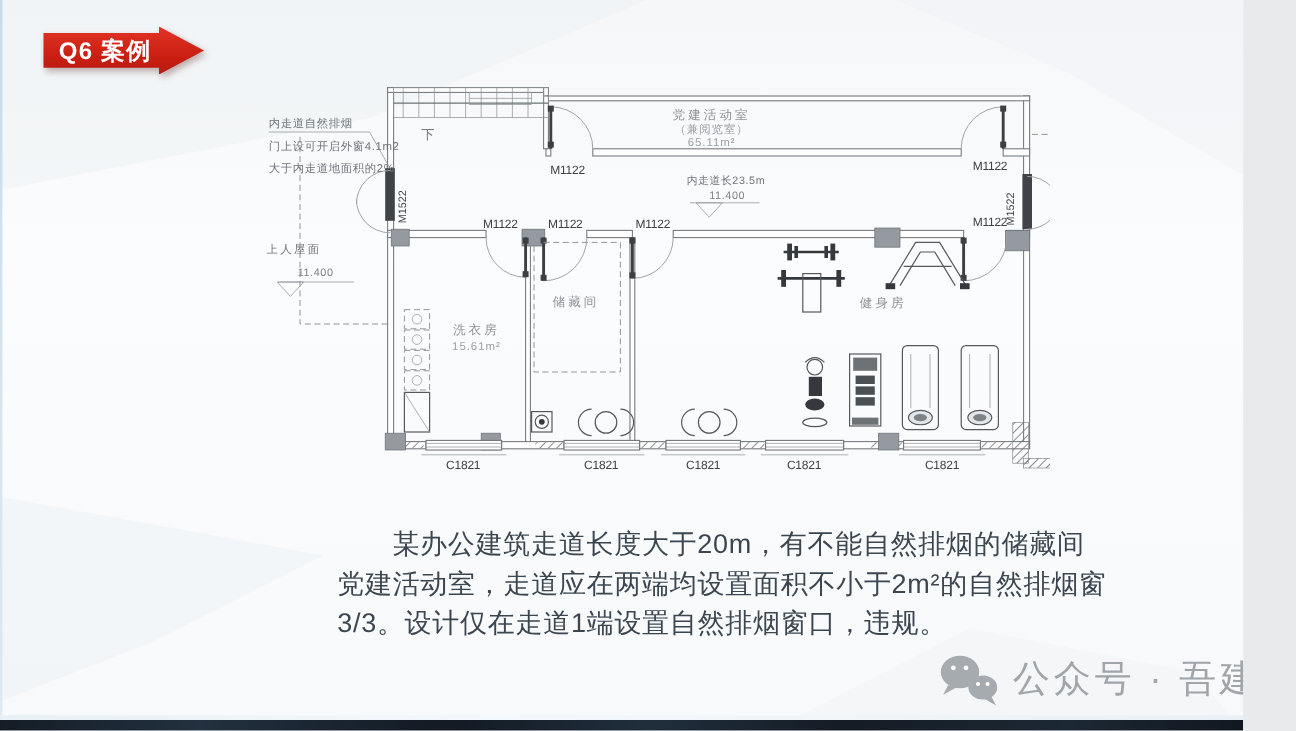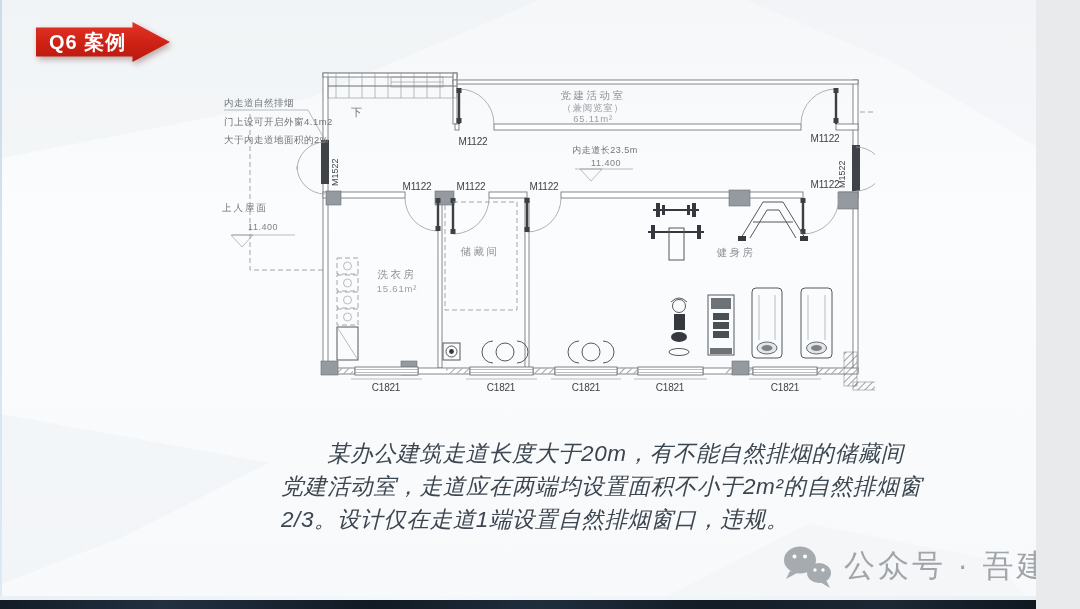--- a/index.html
+++ b/index.html
@@ -38,21 +38,21 @@
   .thin{stroke:#8d9296;stroke-width:0.6;fill:none;}
   .win{fill:#ffffff;stroke:#6f747a;stroke-width:0.9;}
   .t-tag{font-size:10px;fill:#3e4246;text-anchor:middle;letter-spacing:-0.2px;}
   .t-room{font-size:10.5px;fill:#8f9398;text-anchor:middle;letter-spacing:2.5px;}
   .t-area{font-size:9.5px;fill:#9aa0a5;text-anchor:middle;letter-spacing:0.8px;}
   .t-note{font-size:9.5px;fill:#6f747a;letter-spacing:0.5px;}
   .t-small{font-size:9px;fill:#7d8287;text-anchor:middle;letter-spacing:0.5px;}
   .t-vert{font-size:9px;fill:#3e4246;}
   .t-big{font-size:11px;fill:#74797e;}
   
-  .caption{position:absolute;left:281px;top:437px;width:650px;font-style:italic;}
+  .caption{position:absolute;left:281px;top:437px;width:650px;}
   .cap-line{height:33px;line-height:33px;font-size:22.5px;color:#3c4650;
             letter-spacing:0.6px;white-space:nowrap;}
   .cap-first{padding-left:46px;}
   
   .account{position:absolute;left:844px;top:545px;font-size:31px;color:#a0a5aa;
            letter-spacing:3px;white-space:nowrap;}
   .wx-icon{position:absolute;left:780px;top:544px;width:56px;height:46px;}
   
   .bottom-light{position:absolute;left:0;bottom:9px;width:100%;height:4px;
                 background:linear-gradient(90deg,#e9f1f6,#f3f8fb 40%,#eaf1f6);}
@@ -309,21 +309,21 @@
       <text class="t-note" x="19" y="73">门上设可开启外窗4.1m2</text>
       <text class="t-note" x="19" y="91">大于内走道地面积的2%</text>
       <text class="t-note" x="17" y="159" style="letter-spacing:2px">上人屋面</text>
       <text class="t-small" x="58" y="178">11.400</text>
     </g>
   </svg>
 
   <div class="caption">
     <div class="cap-line cap-first">某办公建筑走道长度大于20m，有不能自然排烟的储藏间</div>
     <div class="cap-line">党建活动室，走道应在两端均设置面积不小于2m²的自然排烟窗</div>
-    <div class="cap-line">2/3。设计仅在走道1端设置自然排烟窗口，违规。</div>
+    <div class="cap-line">3/3。设计仅在走道1端设置自然排烟窗口，违规。</div>
   </div>
 
   <svg class="wx-icon" viewBox="0 0 56 46">
     <ellipse cx="20" cy="16" rx="16" ry="13.5" fill="#a6abb0"></ellipse>
     <path d="M10 27 L6 35 L17 29 Z" fill="#a6abb0"></path>
     <circle cx="14.5" cy="12.5" r="2" fill="#ffffff"></circle>
       <circle cx="25" cy="12.5" r="2" fill="#ffffff"></circle>
     <ellipse cx="39" cy="29" rx="12" ry="10" fill="#a6abb0"></ellipse>
     <path d="M46 36 L50 44 L40 38 Z" fill="#a6abb0"></path>
     <circle cx="35" cy="26" r="1.7" fill="#ffffff"></circle>

